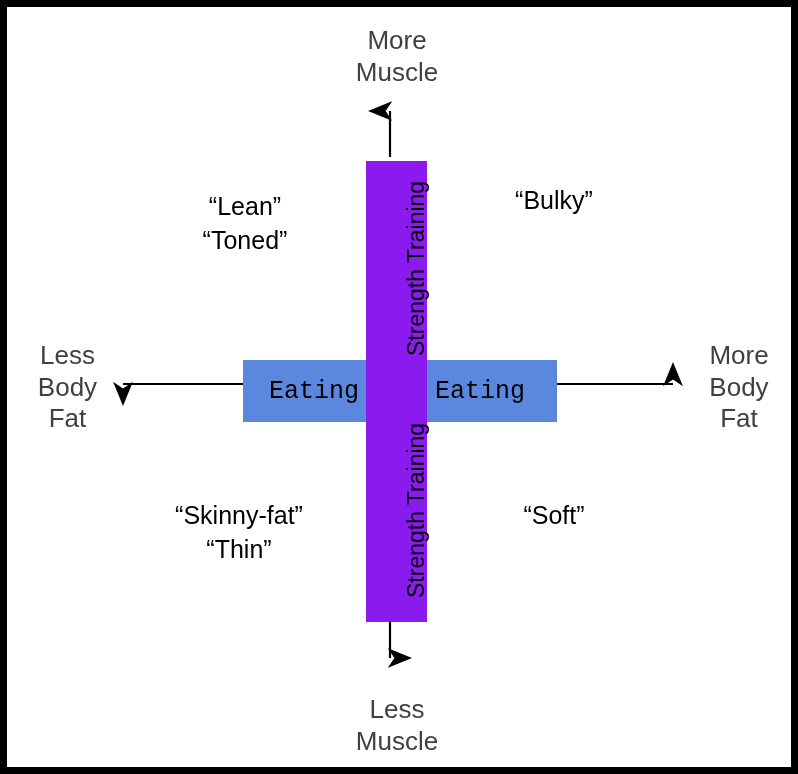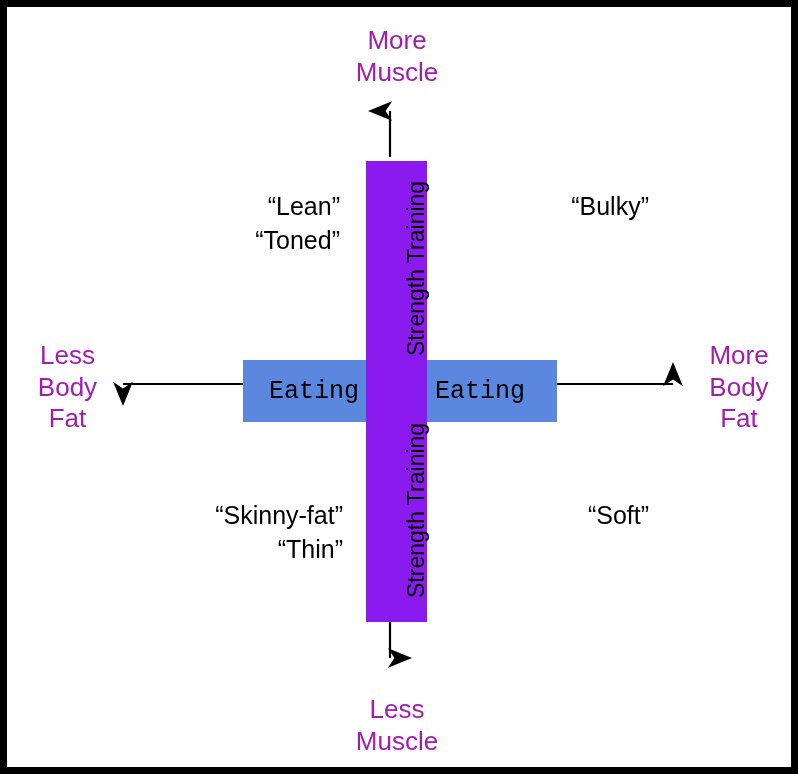--- a/index.html
+++ b/index.html
@@ -87,21 +87,21 @@
     top: 349px;
   }
   #strength-label-bottom {
     left: 398px;
     top: 591px;
   }
 
   
   .axis-label {
     position: absolute;
-    color: #a21caf;
+    color: #404040;
     font-size: 26px;
     line-height: 1.22;
     text-align: center;
     white-space: pre-line;
   }
   #label-more-muscle {
     left: 310px;
     top: 18px;
     width: 160px;
   }
@@ -120,31 +120,31 @@
     top: 333px;
     width: 108px;
   }
 
   
   .quadrant-label {
     position: absolute;
     color: #000000;
     font-size: 25px;
     line-height: 1.35;
-    text-align: right;
+    text-align: center;
     white-space: pre-line;
   }
   #quadrant-top-left {
     left: 143px;
     top: 183px;
     width: 190px;
   }
   #quadrant-top-right {
     left: 452px;
-    top: 183px;
+    top: 177px;
     width: 190px;
   }
   #quadrant-bottom-left {
     left: 128px;
     top: 492px;
     width: 208px;
   }
   #quadrant-bottom-right {
     left: 452px;
     top: 492px;

